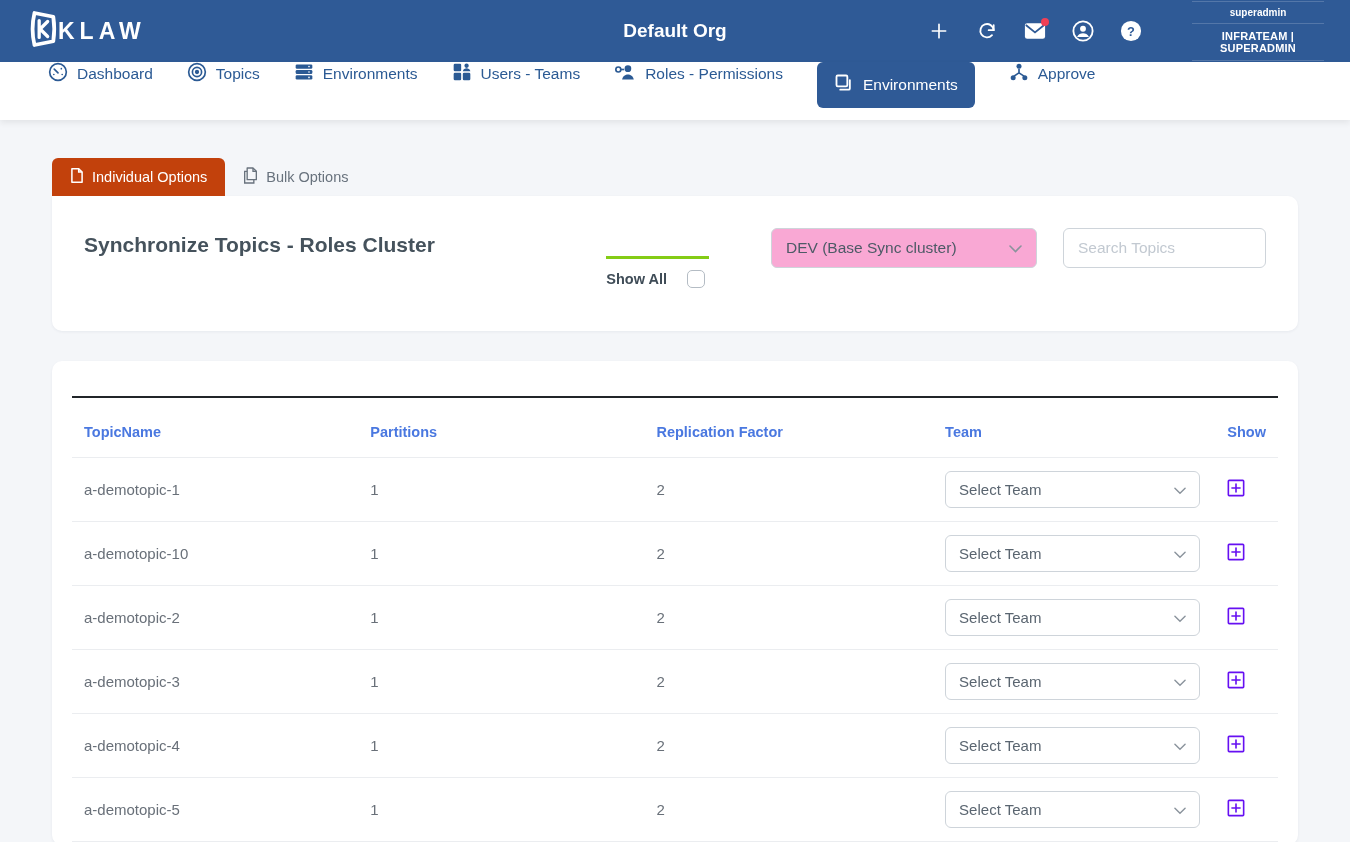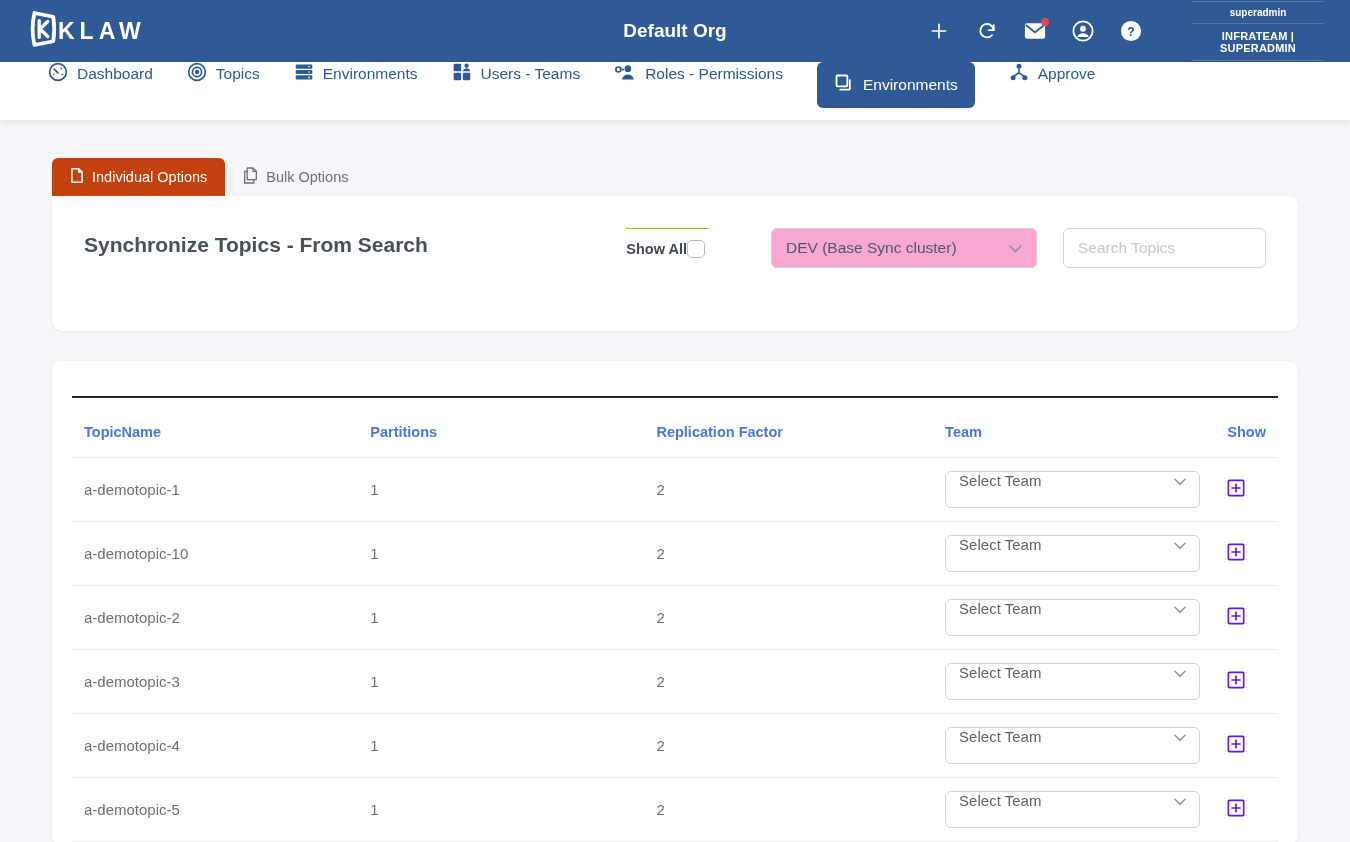--- a/index.html
+++ b/index.html
@@ -43,22 +43,22 @@
   .tab { display:flex; align-items:center; gap:8px; font-size:14.5px;
     padding:9px 18px; cursor:pointer; color:#68727d; font-weight:500; }
   .tab.active { background:#c2410c; color:#fff; border-radius:6px 6px 0 0; }
 
   
   .card { background:#fff; box-shadow:0 1px 3px rgba(25,40,60,.06); }
   .card1 { border-radius:0 10px 10px 10px; height:135px; padding:32px 32px 0;
     display:flex; align-items:flex-start; }
   .panel-heading { font-size:21px; font-weight:700; color:#45525c; flex:1;
     padding-top:5px; }
-  .showall-group { display:flex; align-items:center; 
-    border-top:1px solid #84cc16; padding:11px 4px 0 0; margin-right:62px; }
+  .showall-group { display:flex; align-items:center; gap:20px;
+    border-top:3px solid #84cc16; padding:11px 4px 0 0; margin-right:62px;margin-top:28px; }
   .showall-label { font-size:14.5px; font-weight:700; color:#3f4c57; }
   .checkbox { width:18px; height:18px; border:1.5px solid #b4bcc4;
     border-radius:5px; background:#fff; cursor:pointer; }
   .select-box { width:266px; height:40px; border:1px solid #ced4da;
     border-radius:6px; display:flex; align-items:center; padding:0 14px;
     color:#4d5a66; font-size:15.5px; cursor:pointer; background:#f9a8d4; }
   .select-box .sel-label { flex:1; }
   .search-input { width:203px; height:40px; border:1px solid #ced4da;
     border-radius:6px; padding:0 14px; font-size:15.5px; color:#4d5a66;
     margin-left:26px; outline:none; font-family:"Liberation Sans",sans-serif; }
@@ -70,21 +70,21 @@
   
   table.sync-table { width:100%; border-collapse:collapse;
     border-top:2px solid #212529; }
   .sync-table th { text-align:left; font-size:14.5px; font-weight:700;
     color:#4a78e0; padding:26px 12px 17px; border-bottom:1px solid #ebedf0; }
   .sync-table td { font-size:15px; color:#697079; padding:13px 12px;
     border-bottom:1px solid #ebedf0; height:63px; }
   .col-topic { width:23.8%; } .col-part { width:23.8%; }
   .col-repl { width:24.0%; } .col-team { width:23.4%; }
   .team-select { width:255px; height:37px; border:1px solid #ced4da;
-    border-radius:6px; display:flex; align-items:flex-start; padding:0 13px;
+    border-radius:6px; display:flex; align-items:center; padding:0 13px;
     color:#5a6570; font-size:15px; cursor:pointer; background:#fff; }
   .team-select .sel-label { flex:1; }
   .addbox { width:18px; height:18px; cursor:pointer; display:inline-flex; }
 </style>
 </head>
 <body>
 
 <header class="topbar">
   <div class="logo">
     <span>
@@ -234,21 +234,21 @@
             <path d="M5 1h7l4 4v10H5z" stroke-linejoin="round"></path>
             <path d="M12 1v4h4"></path>
             <path d="M5 5H2v14h11v-4"></path>
           </svg>
       </span>
       <span>Bulk Options</span>
     </div>
   </div>
 
   <section class="card card1">
-    <h2 class="panel-heading">Synchronize Topics - From Search</h2>
+    <h2 class="panel-heading">Synchronize Topics - Roles Cluster</h2>
 
     <div class="showall-group">
       <span class="showall-label">Show All</span>
       <span class="checkbox"></span>
     </div>
 
     <div class="select-box">
       <span class="sel-label">DEV (Base Sync cluster)</span>
       <span>
         <svg width="13" height="8" viewBox="0 0 13 8" fill="none" stroke="#8a939c" stroke-width="1.6" stroke-linecap="round">

